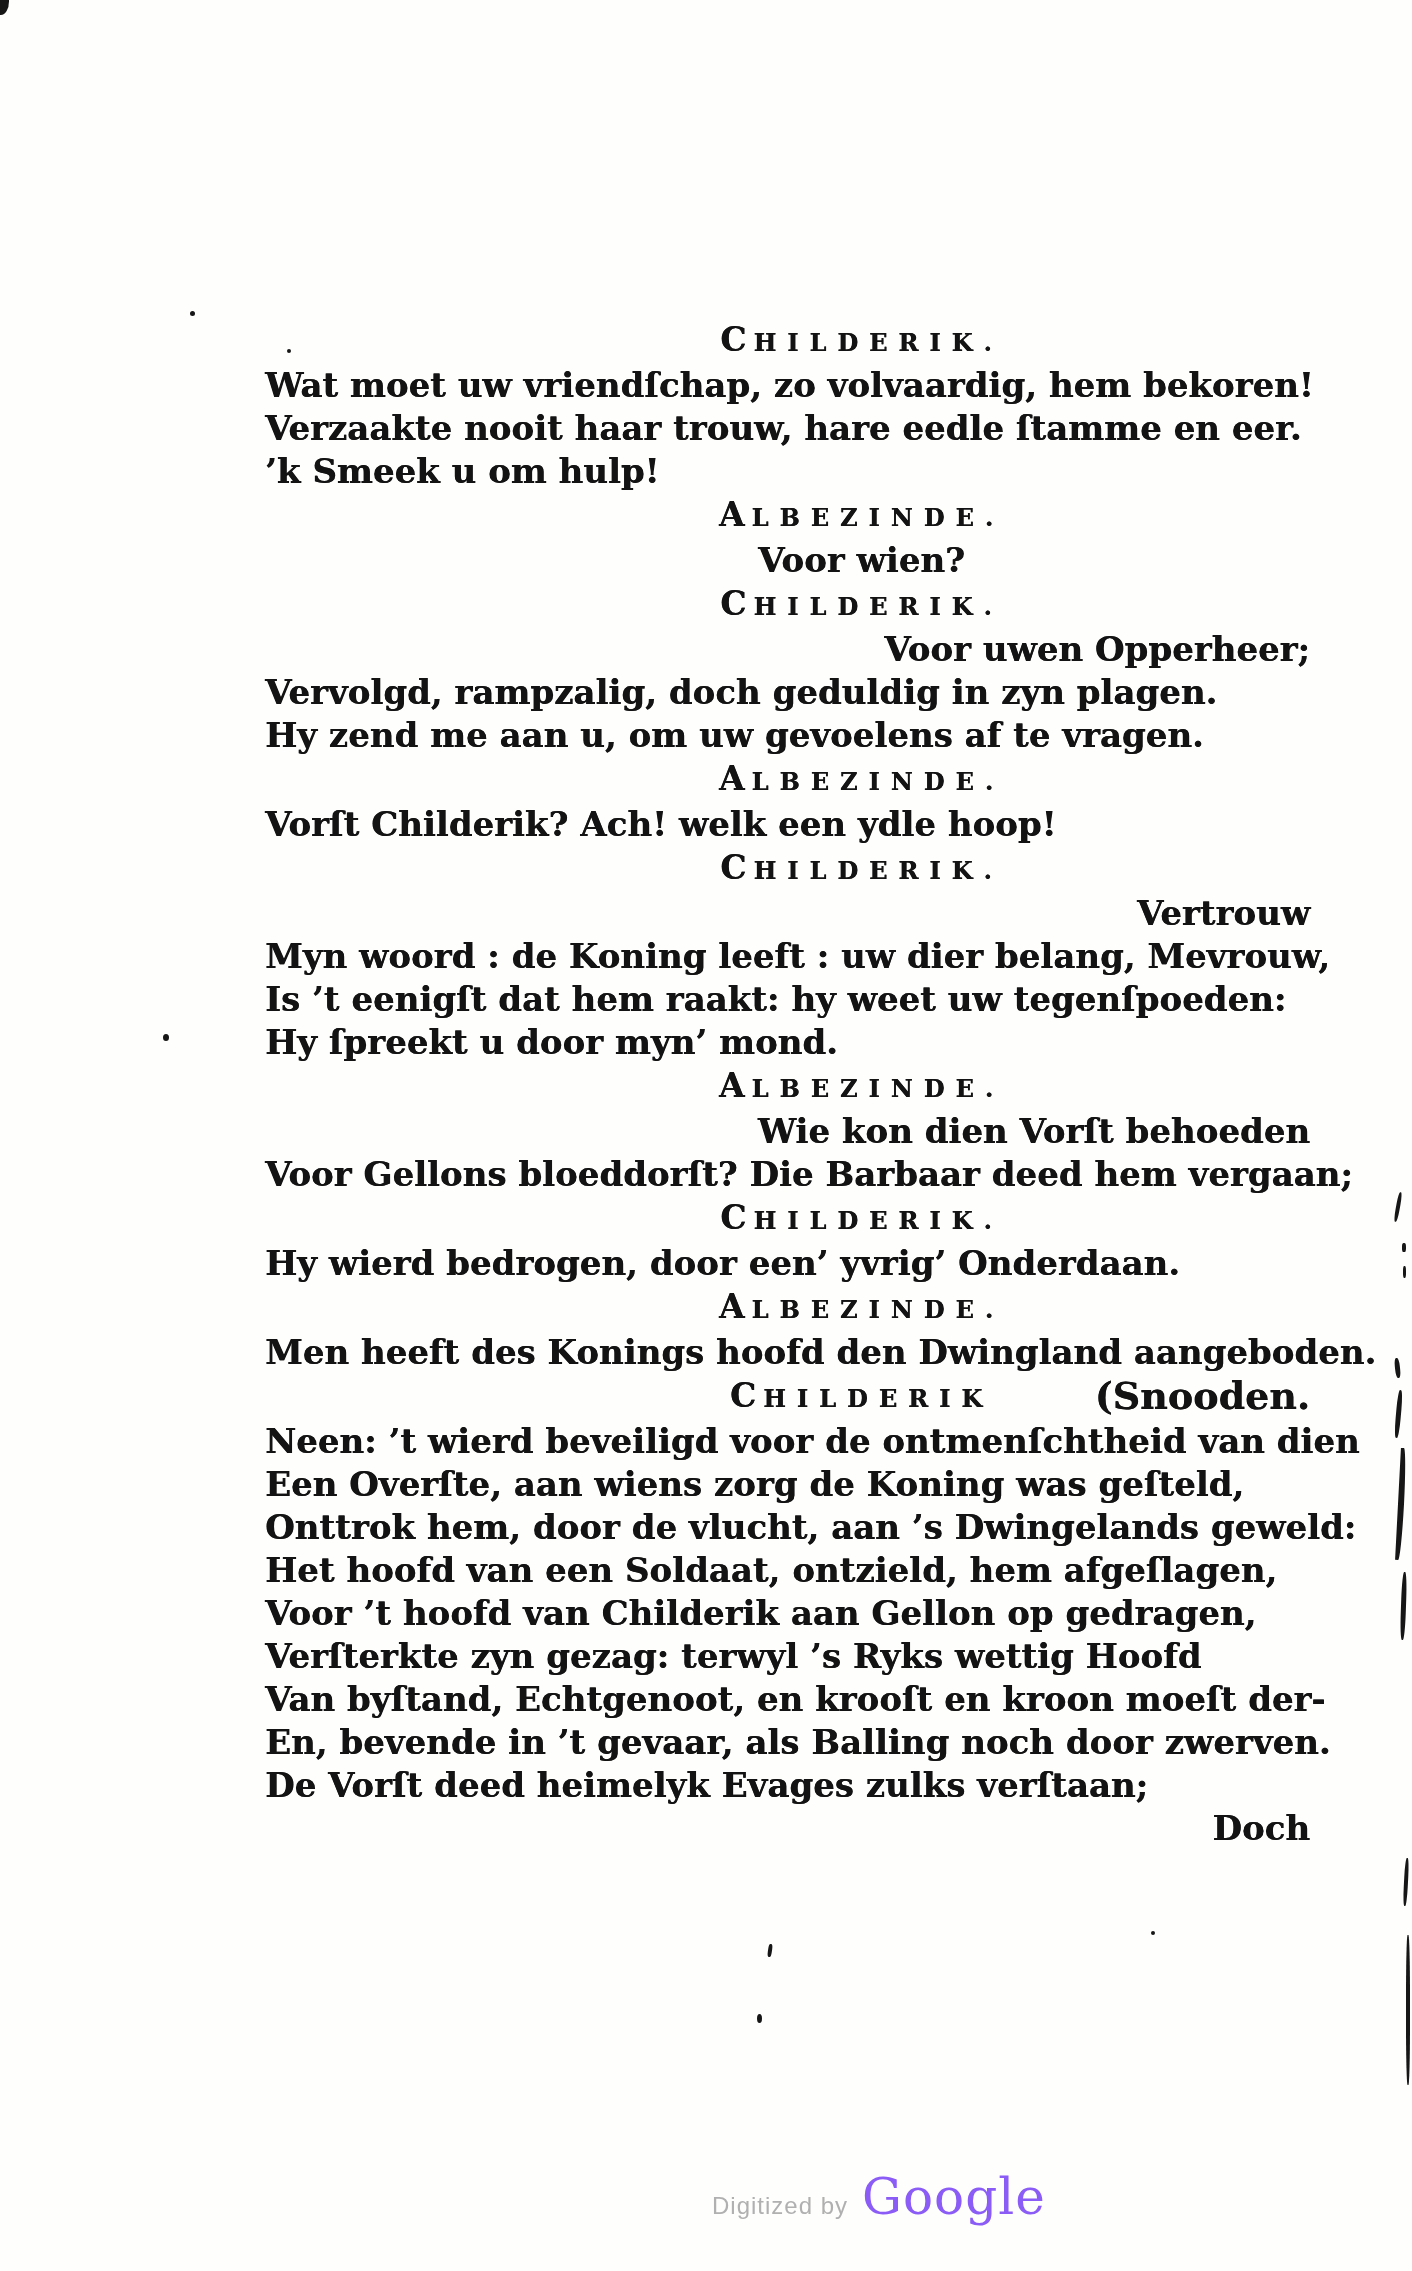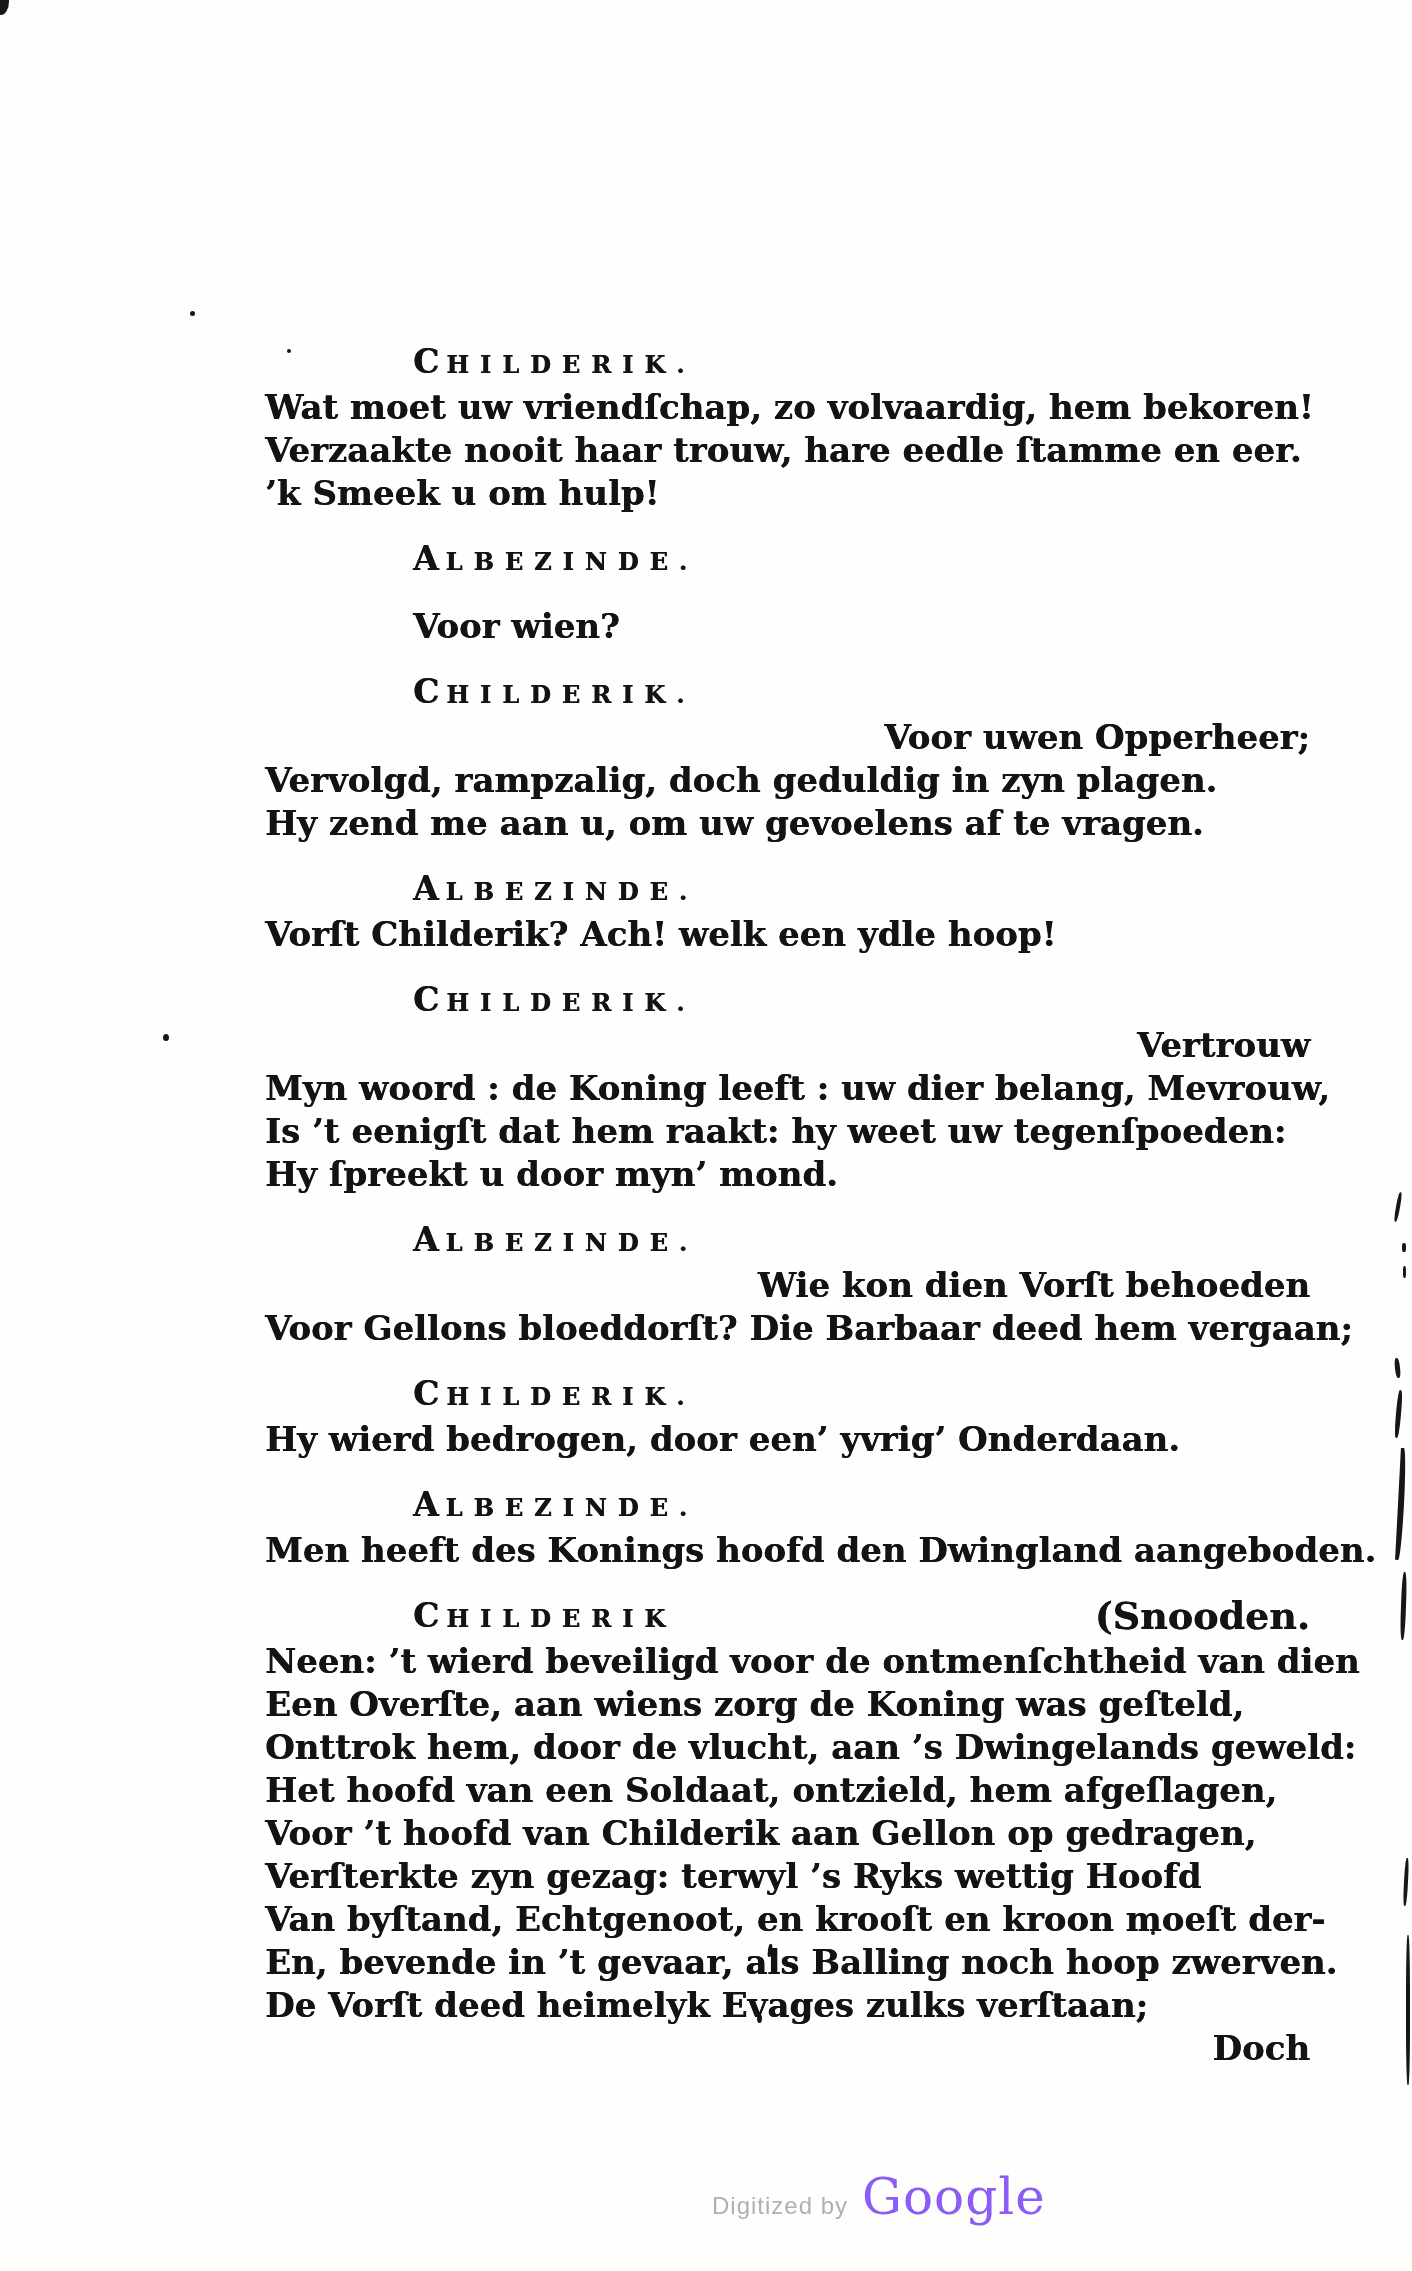--- a/index.html
+++ b/index.html
@@ -16,21 +16,21 @@
   .running-title {
     margin:0; font-size:46px; font-weight:700; letter-spacing:19px;
     text-align:center; padding-left:126px; box-sizing:border-box; white-space:nowrap;
   }
   
   .text-column { position:absolute; left:265px; top:318px; width:1045px; }
   .tline { position:relative; line-height:43px; min-height:43px; font-size:34px;
            white-space:nowrap; box-sizing:border-box; text-shadow:0.4px 0 0 currentColor; }
   .tline.left   { text-align:left; }
   .tline.right  { text-align:right; }
-  .tline.center { text-align:left; padding-left:148px;margin-top:22px; }
+  .tline.center { text-align:center; padding-left:148px; }
   .speaker { font-size:24px; letter-spacing:11px; }
   .speaker .main-text { display:block; }
   .speaker .main-text::first-letter { font-size:33px; letter-spacing:7px; }
   .turnover { position:absolute; right:0; top:0; font-size:38px; letter-spacing:normal; }
   .catchword { font-size:34px; }
   
   .watermark { position:absolute; left:712px; top:2168px; display:flex; align-items:baseline; gap:14px;
                font-weight:400; text-shadow:none; }
   .wm-prefix { font-family:"Liberation Sans", sans-serif; font-size:24px; color:#b0b0b0; letter-spacing:1px; }
   .wm-brand  { font-family:"DejaVu Serif", serif; font-size:50px; color:#8b5cf6; letter-spacing:1px; }
@@ -89,21 +89,21 @@
         <span class="main-text">CHILDERIK</span>
         <span class="turnover">(Snooden.</span>
       </div>
       <div class="tline verse left"><span class="main-text">Neen: ’t wierd beveiligd voor de ontmenſchtheid van dien</span></div>
       <div class="tline verse left"><span class="main-text">Een Overſte, aan wiens zorg de Koning was geſteld,</span></div>
       <div class="tline verse left"><span class="main-text">Onttrok hem, door de vlucht, aan ’s Dwingelands geweld:</span></div>
       <div class="tline verse left"><span class="main-text">Het hoofd van een Soldaat, ontzield, hem afgeſlagen,</span></div>
       <div class="tline verse left"><span class="main-text">Voor ’t hoofd van Childerik aan Gellon op gedragen,</span></div>
       <div class="tline verse left"><span class="main-text">Verſterkte zyn gezag: terwyl ’s Ryks wettig Hoofd</span></div>
       <div class="tline verse left"><span class="main-text">Van byſtand, Echtgenoot, en krooſt en kroon moeſt der-</span></div>
-      <div class="tline verse left"><span class="main-text">En, bevende in ’t gevaar, als Balling noch hoop zwerven.</span></div>
+      <div class="tline verse left"><span class="main-text">En, bevende in ’t gevaar, als Balling noch door zwerven.</span></div>
       <div class="tline verse left"><span class="main-text">De Vorſt deed heimelyk Evages zulks verſtaan;</span></div>
       <div class="tline catchword right"><span class="main-text">Doch</span></div>
     </main>
 
   <div class="stroke" style="left:0;top:0;width:9px;height:15px;border-radius:0 0 90% 0;"></div>
   <div class="speck" style="left:190px;top:311px;width:5px;height:5px;"></div>
   <div class="speck" style="left:287px;top:349px;width:4px;height:4px;"></div>
   <div class="speck" style="left:163px;top:1034px;width:6px;height:7px;"></div>
   <div class="speck" style="left:1151px;top:1931px;width:4px;height:4px;"></div>
   <div class="stroke" style="left:768px;top:1944px;width:4px;height:13px;transform:rotate(8deg);border-radius:40%;"></div>

